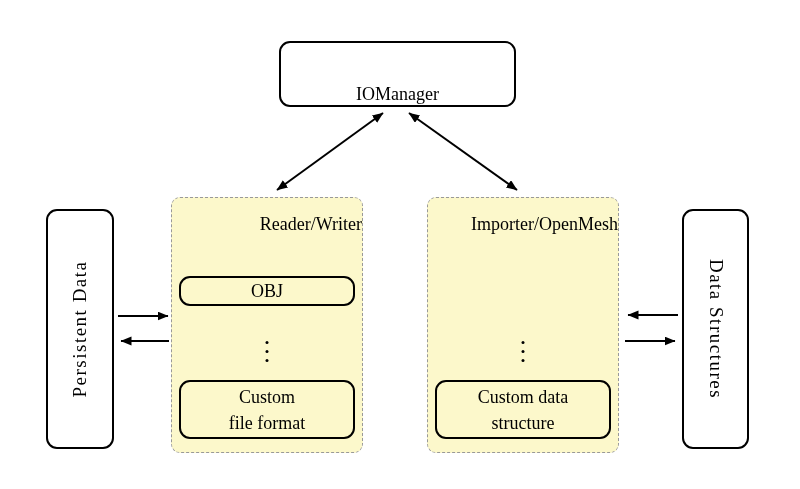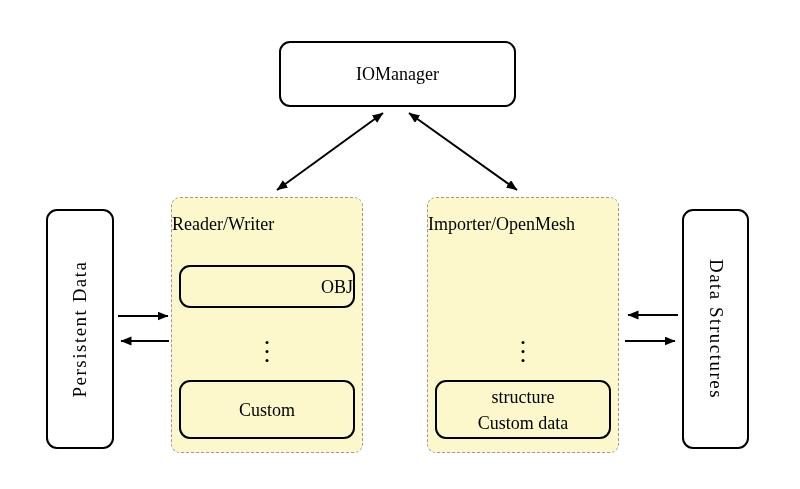--- a/index.html
+++ b/index.html
@@ -19,54 +19,54 @@
     color:var(--text);
     overflow:hidden;
     margin:0 auto;
   }
   .node{
     position:absolute;
     box-sizing:border-box;
     background:#ffffff;
     border:2.5px solid var(--node-border);
     border-radius:11px;
-    display:flex;align-items:center;justify-content:center;
+    display:flex;align-items:flex-end;justify-content:center;
     font-size:18px;
   }
   .panel{
     position:absolute;
     box-sizing:border-box;
     background:var(--panel-fill);
     border:1.6px dashed var(--panel-border);
     border-radius:9px;
   }
   .panel-title{
     position:absolute;
     top:15px;left:0;width:100%;
-    text-align:left;
+    text-align:right;
     font-size:18px;
     line-height:22px;
     white-space:nowrap;
   }
   .inner-box{
     position:absolute;
     left:50%;
     transform:translateX(-50%);
     box-sizing:border-box;
     background:var(--panel-fill);
     border:2.5px solid var(--node-border);
     border-radius:11px;
     display:flex;flex-direction:column;
     align-items:center;justify-content:center;
     font-size:18px;
     line-height:26px;
     text-align:center;
     white-space:nowrap;
   }
-  .inner-top{top:67px;width:176px;height:43px;align-items:flex-end;}
+  .inner-top{top:78px;width:176px;height:30px;}
   .inner-bottom{top:182px;width:176px;height:59px;text-align:right;}
   .ellipsis{
     position:absolute;
     left:50%;top:143px;
     transform:translateX(-50%);
     display:flex;flex-direction:column;
     align-items:center;
     gap:6px;
   }
   .ellipsis .dot{
@@ -107,33 +107,34 @@
     <div class="inner-box inner-top">
       <span>OBJ</span>
     </div>
     <div class="ellipsis">
       <span class="dot"></span>
       <span class="dot"></span>
       <span class="dot"></span>
     </div>
     <div class="inner-box inner-bottom">
       <span>Custom</span>
+      <span>file format</span>
     </div>
   </div>
 
   <div class="panel" style="left:427px;top:197px;width:192px;height:256px;">
     <div class="panel-title">Importer/OpenMesh</div>
     <div class="ellipsis">
       <span class="dot"></span>
       <span class="dot"></span>
       <span class="dot"></span>
     </div>
     <div class="inner-box inner-bottom">
+      <span>Custom data</span>
       <span>structure</span>
-      <span>Custom data</span>
     </div>
   </div>
 
   <svg id="arrow-layer" width="800" height="489" viewBox="0 0 800 489">
     <defs>
       <marker id="ah" markerUnits="userSpaceOnUse" markerWidth="12" markerHeight="10" refX="10.5" refY="4.5" orient="auto-start-reverse">
         <path d="M0,0 L11,4.5 L0,9 z" fill="#000"></path>
       </marker>
     </defs>
     <line x1="383" y1="113" x2="277" y2="190" stroke="#000" stroke-width="2" marker-start="url(#ah)" marker-end="url(#ah)"></line>

